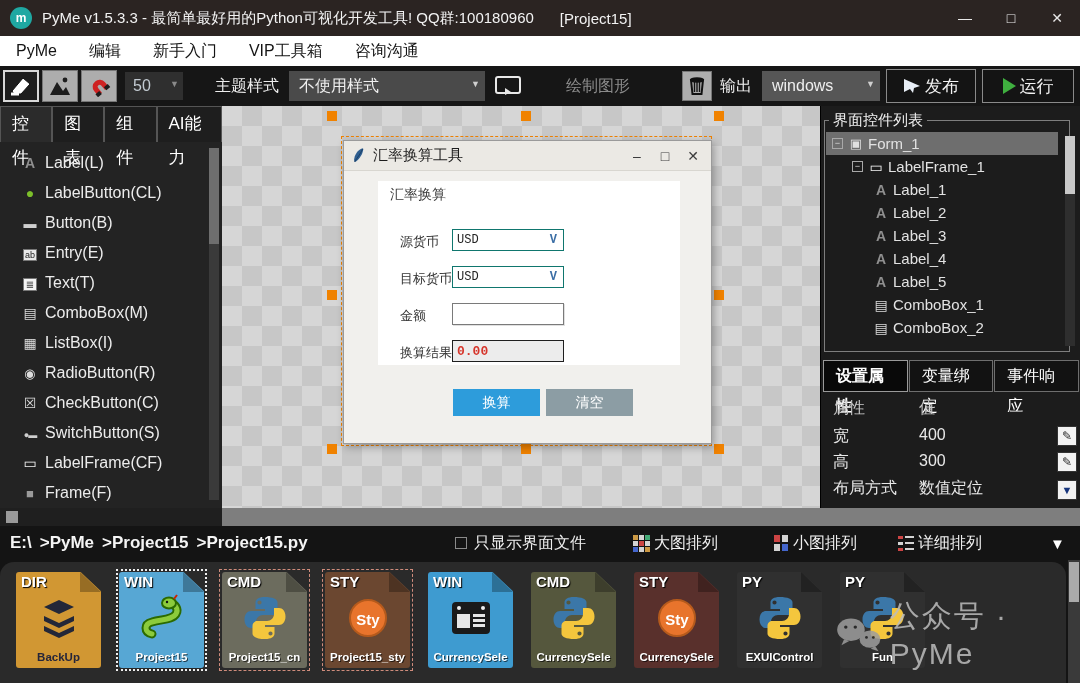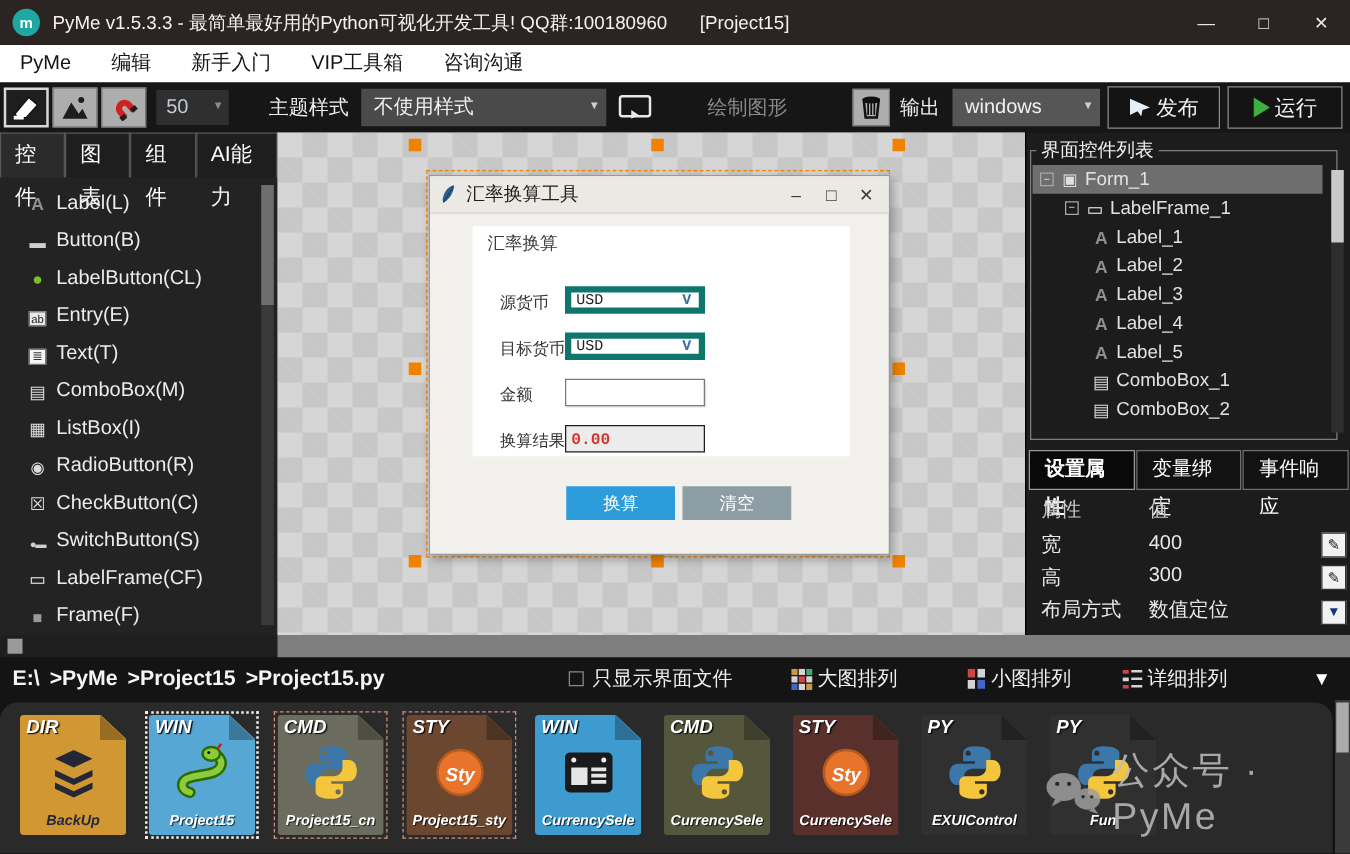--- a/index.html
+++ b/index.html
@@ -75,21 +75,21 @@
   .dialog { position:absolute; left:121px; top:34px; width:369px; height:304px; background:#F1F0ED; border:1px solid #9A9A9A; box-shadow:2px 3px 8px rgba(0,0,0,.3); }
   .dtitle { height:30px; background:#EBE9E4; border-bottom:1px solid #D8D6D0; display:flex; align-items:center; }
   .dtitle-text { font-size:15px; color:#1C1C1C; margin-left:8px; }
   .dctrl { width:28px; text-align:center; color:#3C3C3C; font-size:14px; }
   .dctrls { margin-left:auto; display:flex; margin-right:4px; }
   .dbody { position:relative; width:100%; height:272px; }
   .lframe { position:absolute; left:34px; top:10px; width:302px; height:184px; background:#FFFFFF; }
   .lf-caption { position:absolute; left:12px; top:5px; font-size:14px; color:#3A3A3A; }
   .frow-label { position:absolute; left:22px; font-size:13px; color:#333; }
   .ffield { position:absolute; left:74px; width:112px; height:22px; }
-  .combo { border:5px solid #0f766e; background:#fff; display:flex; align-items:center; font-family:"Liberation Mono", monospace; font-size:12px; color:#222; padding-left:4px; }
+  .combo { border:1px solid #0f766e; background:#fff; display:flex; align-items:center; font-family:"Liberation Mono", monospace; font-size:12px; color:#222; padding-left:4px; }
   .combo .v { margin-left:auto; margin-right:6px; color:#3B6EA5; font-size:12px; font-weight:bold; }
   .entry { border:1px solid #7A7A7A; background:#fff; box-shadow:1px 1px 0 #E0E0E0; }
   .result { border:1px solid #1F1F1F; background:#ECECEC; color:#D6352B; font-family:"Liberation Mono", monospace; font-weight:bold; font-size:13px; display:flex; align-items:center; padding-left:4px; }
   .dbtn { position:absolute; top:218px; width:87px; height:27px; color:#fff; font-size:14px; text-align:center; line-height:27px; }
 
   
   .rightpanel { position:absolute; left:820px; top:0; width:260px; height:402px; background:#1C1C1C; border-left:1px solid #000; }
   .rp-frame { position:absolute; left:3px; top:14px; width:246px; height:232px; border:1px solid #7E7E7E; }
   .rp-title { position:absolute; left:8px; top:5px; background:#1C1C1C; padding:0 4px; color:#F0F0F0; font-size:15px; z-index:2; }
   .tree { position:absolute; left:5px; top:26px; width:232px; }
@@ -120,21 +120,21 @@
   .chkgroup { position:absolute; left:455px; top:0; height:34px; display:flex; align-items:center; }
   .chkbox { width:12px; height:12px; border:1px solid #8A8A8A; background:#141414; }
   .chklabel { color:#EDEDED; font-size:16px; margin-left:7px;text-align:center; }
   .viewbtn { position:absolute; top:0; height:34px; display:flex; align-items:center; color:#F0F0F0; font-size:16px; }
   .viewbtn svg { margin-right:4px; }
   .pcaret { position:absolute; left:1050px; top:0; height:34px; display:flex; align-items:center; color:#FFFFFF; font-size:15px; }
 
   
   .filepanel { position:absolute; left:0; top:560px; width:1080px; height:123px; background:#141414; }
   .files-strip { position:absolute; left:0; top:2px; width:1066px; height:121px; background:#2A2A2A; border-radius:14px 14px 0 0; display:flex; align-items:flex-start; padding:10px 0 0 16px; }
-  .tile { position:relative; width:85px; height:96px; margin-right:18px; flex:none;font-style:italic; }
+  .tile { position:relative; width:85px; height:96px; margin-right:18px; flex:none; }
   .tile-shape { position:absolute; inset:0; clip-path:polygon(0 0,76% 0,100% 20%,100% 100%,0 100%); border-radius:3px; }
   .tile-fold { position:absolute; right:0; top:0; width:21px; height:20px; clip-path:polygon(0 0,100% 100%,0 100%); background:rgba(0,0,0,.28); }
   .tile-badge { position:absolute; left:5px; top:1px; color:#FFF; font-weight:bold; font-size:15px; text-shadow:1px 1px 1px #000; }
   .tile-glyph { position:absolute; left:50%; top:22px; transform:translateX(-50%); }
   .tile-label { position:absolute; left:2px; right:2px; bottom:5px; text-align:center; color:#FFF; font-weight:bold; font-size:11.5px; text-shadow:1px 1px 0 rgba(0,0,0,.65); white-space:nowrap; overflow:hidden; }
   .tile.sel { outline:2px dotted #F0F0F0; outline-offset:1px; }
   .tile.mod { outline:1px dashed #D08C7C; outline-offset:2px; }
   .tile.dir .tile-label { color:#26263A; text-shadow:none; }
   .watermark { position:absolute; left:832px; top:36px; display:flex; align-items:center; z-index:6; opacity:.85; }
   .wm-text { color:#BDBDBD; font-size:30px; letter-spacing:2px; margin-left:6px; }
@@ -270,26 +270,26 @@
           <div class="stab">图表</div>
           <div class="stab">组件</div>
           <div class="stab">AI能力</div>
         </div>
       <div class="wlist" id="wlist">
           <div class="witem">
             <span class="wicon i-label"></span>
             <span class="wlabel">Label(L)</span>
           </div>
           <div class="witem">
+            <span class="wicon i-labelbutton"></span>
+            <span class="wlabel">LabelButton(CL)</span>
+          </div>
+          <div class="witem">
             <span class="wicon i-button"></span>
             <span class="wlabel">Button(B)</span>
-          </div>
-          <div class="witem">
-            <span class="wicon i-labelbutton"></span>
-            <span class="wlabel">LabelButton(CL)</span>
           </div>
           <div class="witem">
             <span class="wicon i-entry"></span>
             <span class="wlabel">Entry(E)</span>
           </div>
           <div class="witem">
             <span class="wicon i-text"></span>
             <span class="wlabel">Text(T)</span>
           </div>
           <div class="witem">

